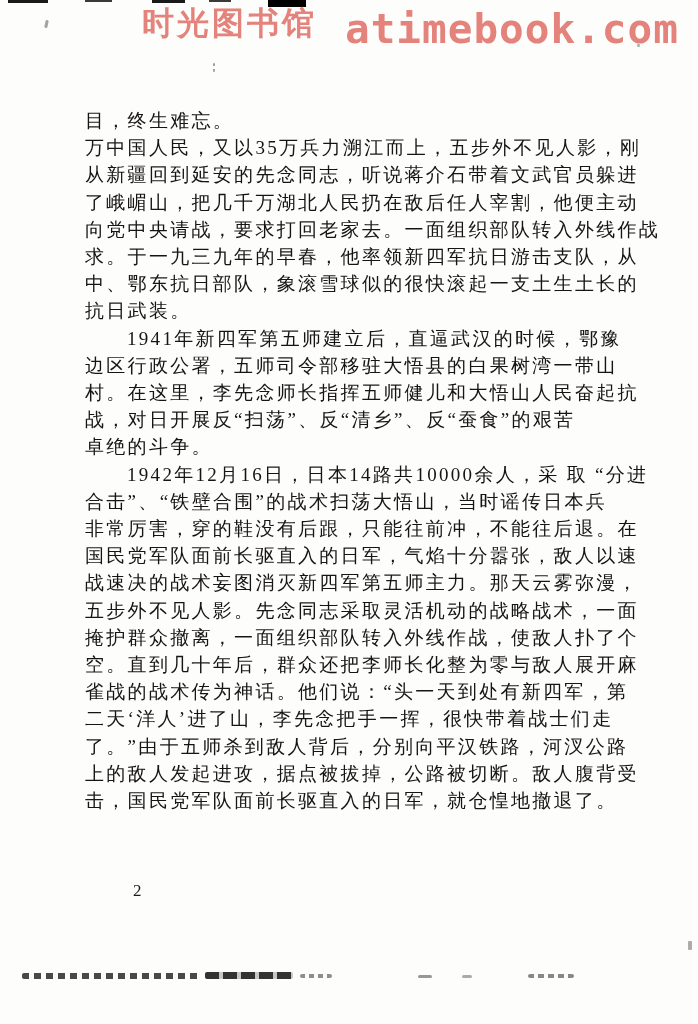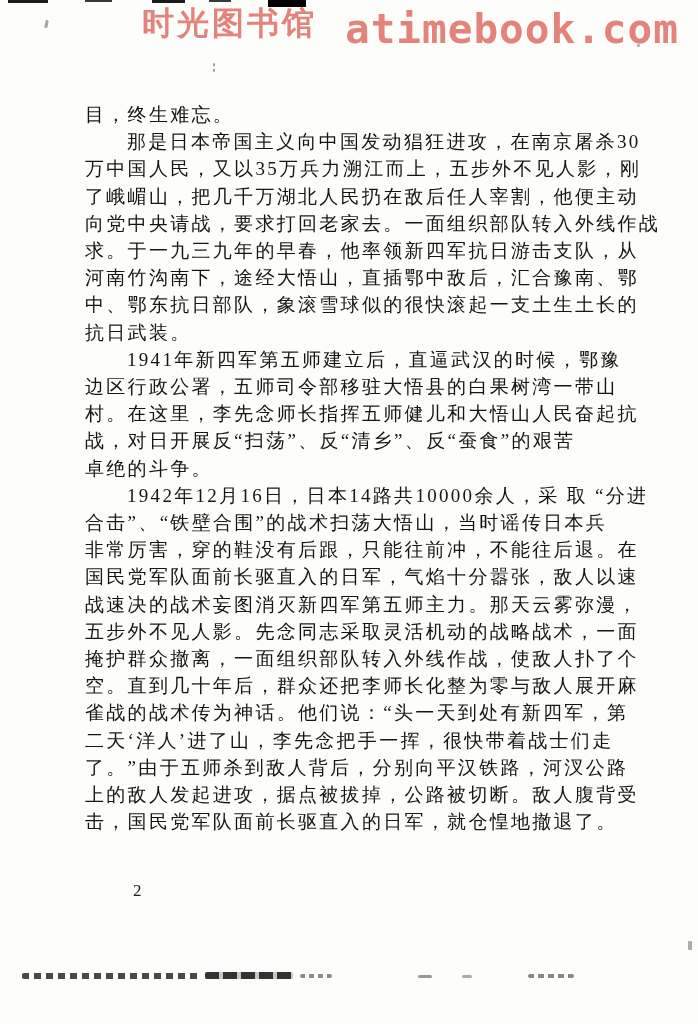--- a/index.html
+++ b/index.html
@@ -24,21 +24,21 @@
     vertical-align:top;
   }
   .wm-latin{
     font-family:"DejaVu Sans Mono","Liberation Mono",monospace;
     font-weight:bold;font-size:41px;letter-spacing:1px;
     margin-left:24px;vertical-align:top;line-height:55px;
   }
 
   
   .text-block{
-    position:absolute;left:85px;top:101px;width:560px;
+    position:absolute;left:85px;top:107px;width:560px;
   }
   .line{
     font-size:19px;line-height:27.2px;letter-spacing:2.3px;
     color:#171513;white-space:nowrap;
   }
   .line.indent{padding-left:42px;}
 
   .page-number{
     position:absolute;left:133px;top:881px;
     font-size:17px;color:#1c1c1c;letter-spacing:0;
@@ -88,26 +88,25 @@
   </div>
 
   <div class="speck p1"></div>
   <div class="speck p2"></div>
   <div class="speck p3"></div>
   <div class="speck p4"></div>
 
   <div class="text-block">
 
   <div class="line">目，终生难忘。</div>
-      <div class="line indent">那是日本帝国主义向中国发动猖狂进攻，在南京屠杀30</div>
       <div class="line">万中国人民，又以35万兵力溯江而上，五步外不见人影，刚</div>
+      <div class="line">从新疆回到延安的先念同志，听说蒋介石带着文武官员躲进</div>
       <div class="line">了峨嵋山，把几千万湖北人民扔在敌后任人宰割，他便主动</div>
       <div class="line">向党中央请战，要求打回老家去。一面组织部队转入外线作战</div>
       <div class="line">求。于一九三九年的早春，他率领新四军抗日游击支队，从</div>
-      <div class="line">河南竹沟南下，途经大悟山，直插鄂中敌后，汇合豫南、鄂</div>
       <div class="line">中、鄂东抗日部队，象滚雪球似的很快滚起一支土生土长的</div>
       <div class="line">抗日武装。</div>
       <div class="line indent">1941年新四军第五师建立后，直逼武汉的时候，鄂豫</div>
       <div class="line">边区行政公署，五师司令部移驻大悟县的白果树湾一带山</div>
       <div class="line">村。在这里，李先念师长指挥五师健儿和大悟山人民奋起抗</div>
       <div class="line">战，对日开展反“扫荡”、反“清乡”、反“蚕食”的艰苦</div>
       <div class="line">卓绝的斗争。</div>
       <div class="line indent">1942年12月16日，日本14路共10000余人，采 取 “分进</div>
       <div class="line">合击”、“铁壁合围”的战术扫荡大悟山，当时谣传日本兵</div>
       <div class="line">非常厉害，穿的鞋没有后跟，只能往前冲，不能往后退。在</div>

